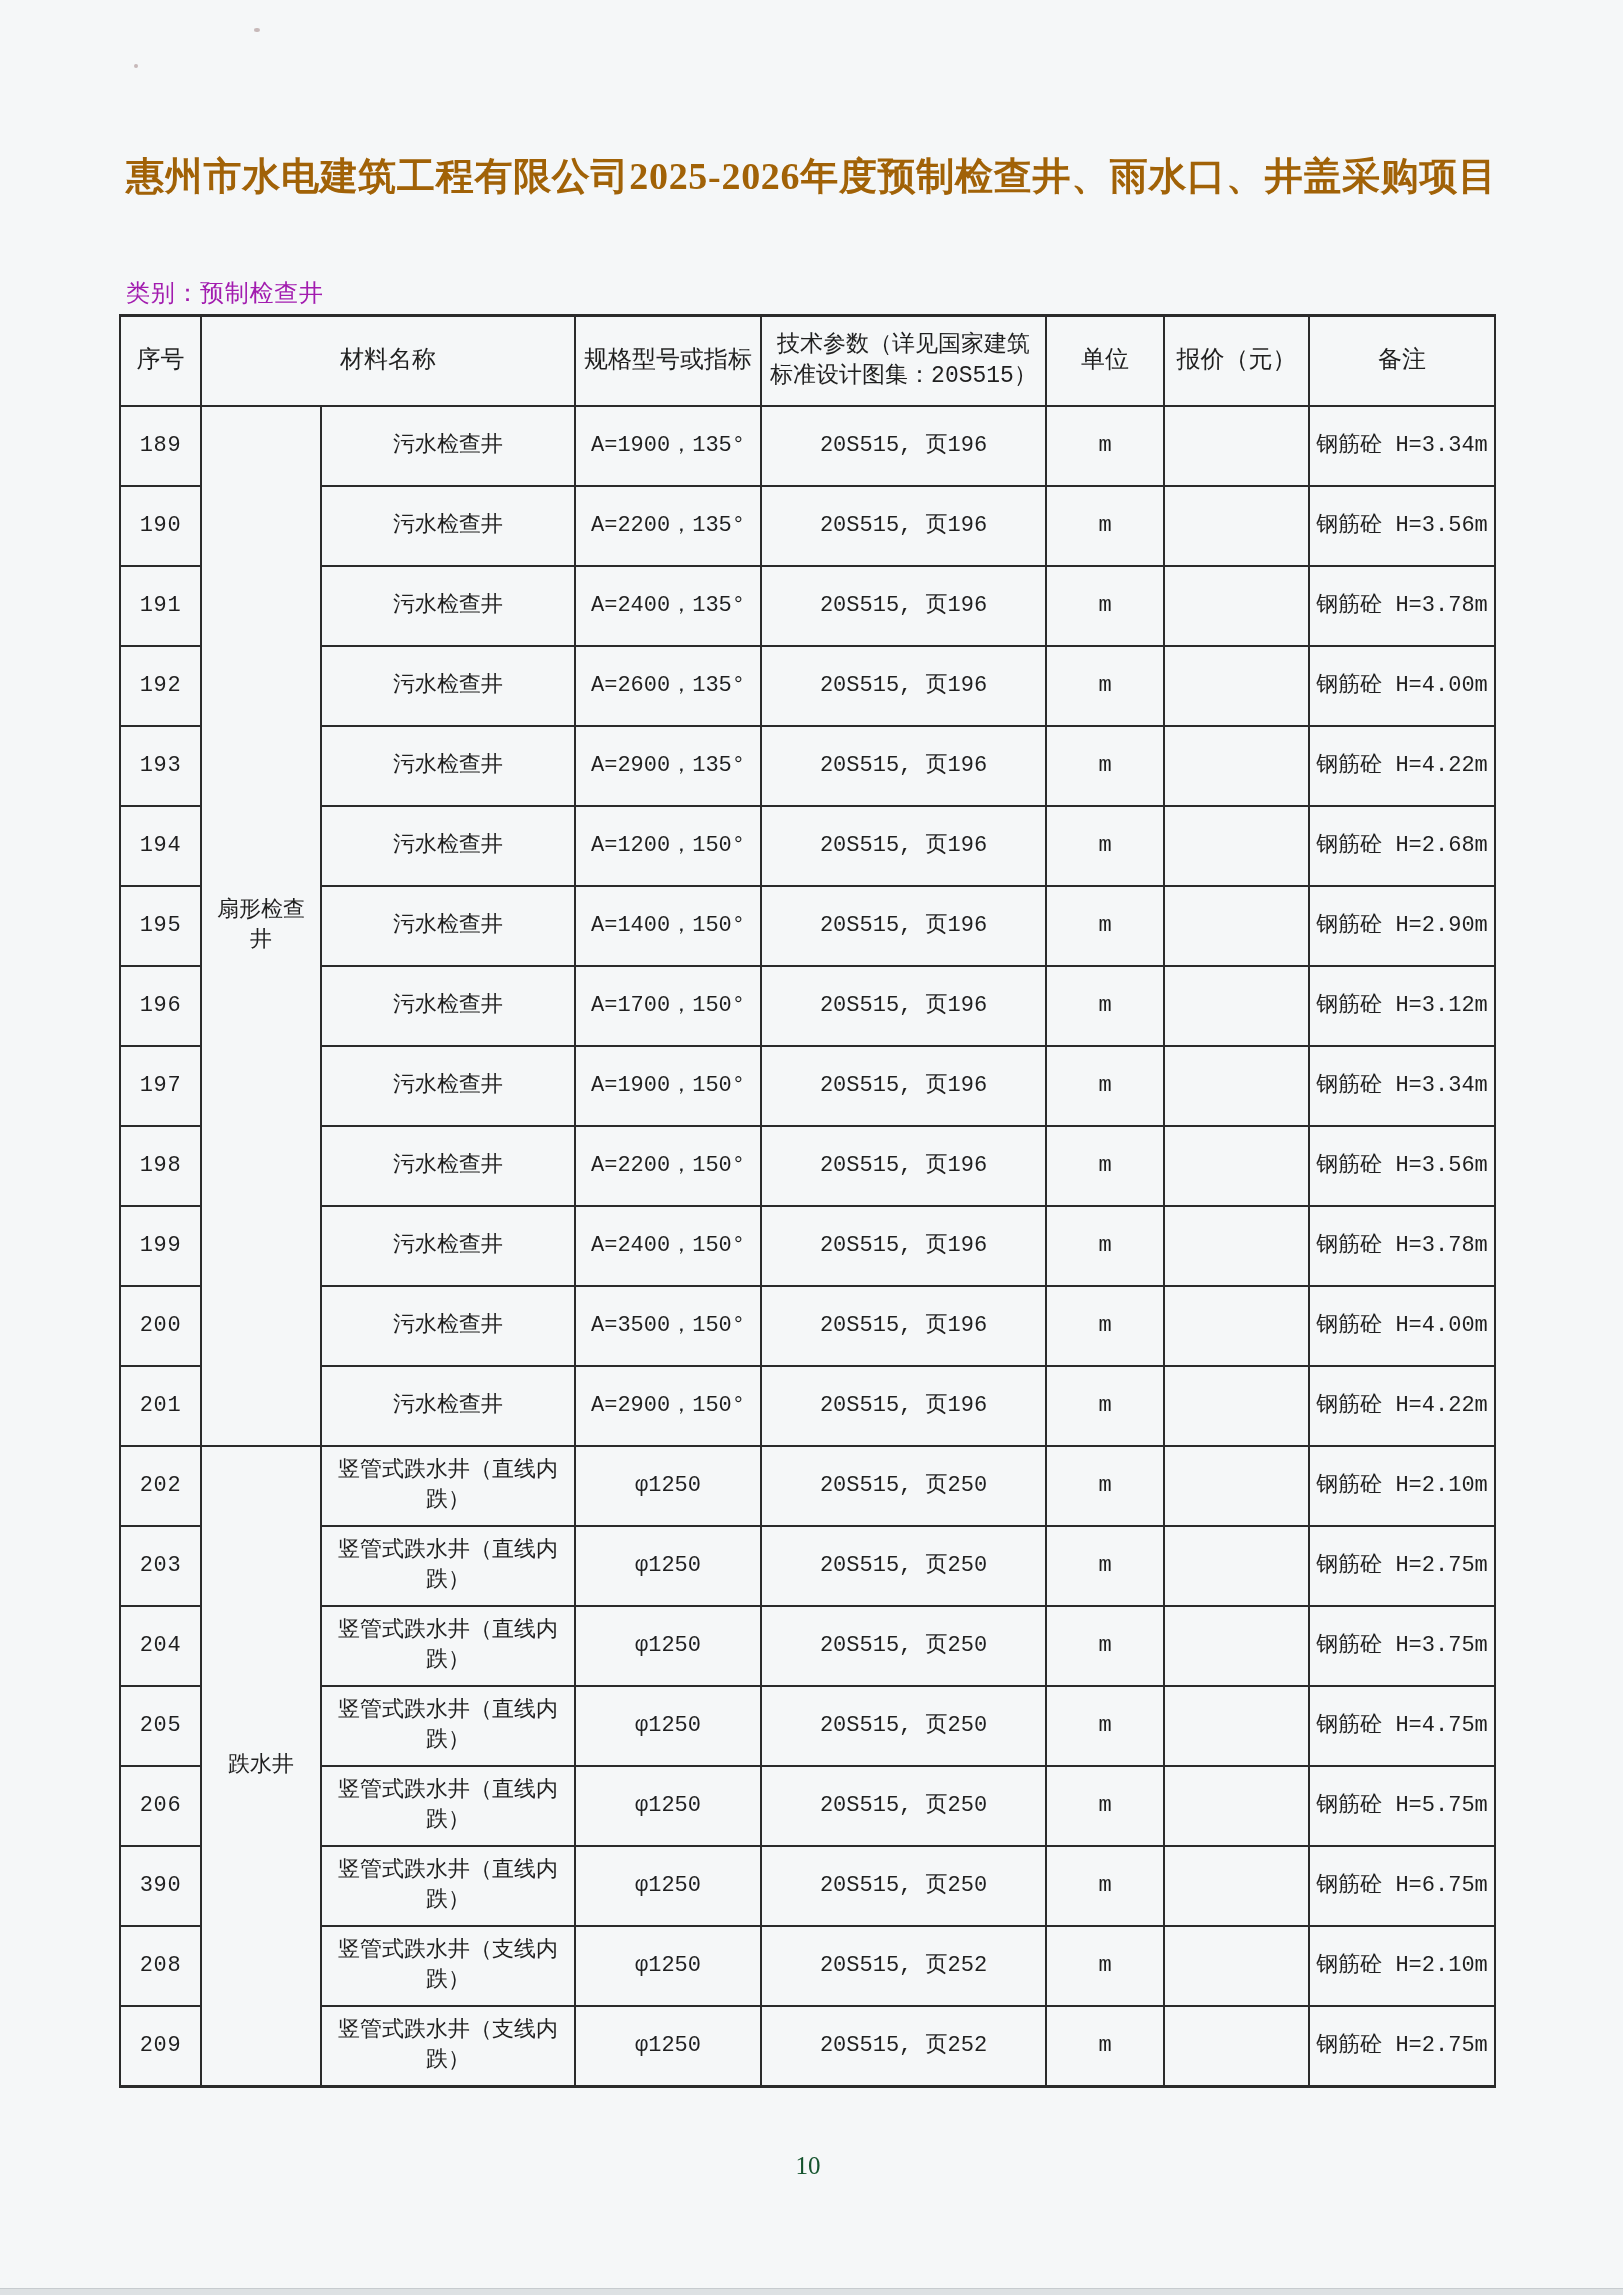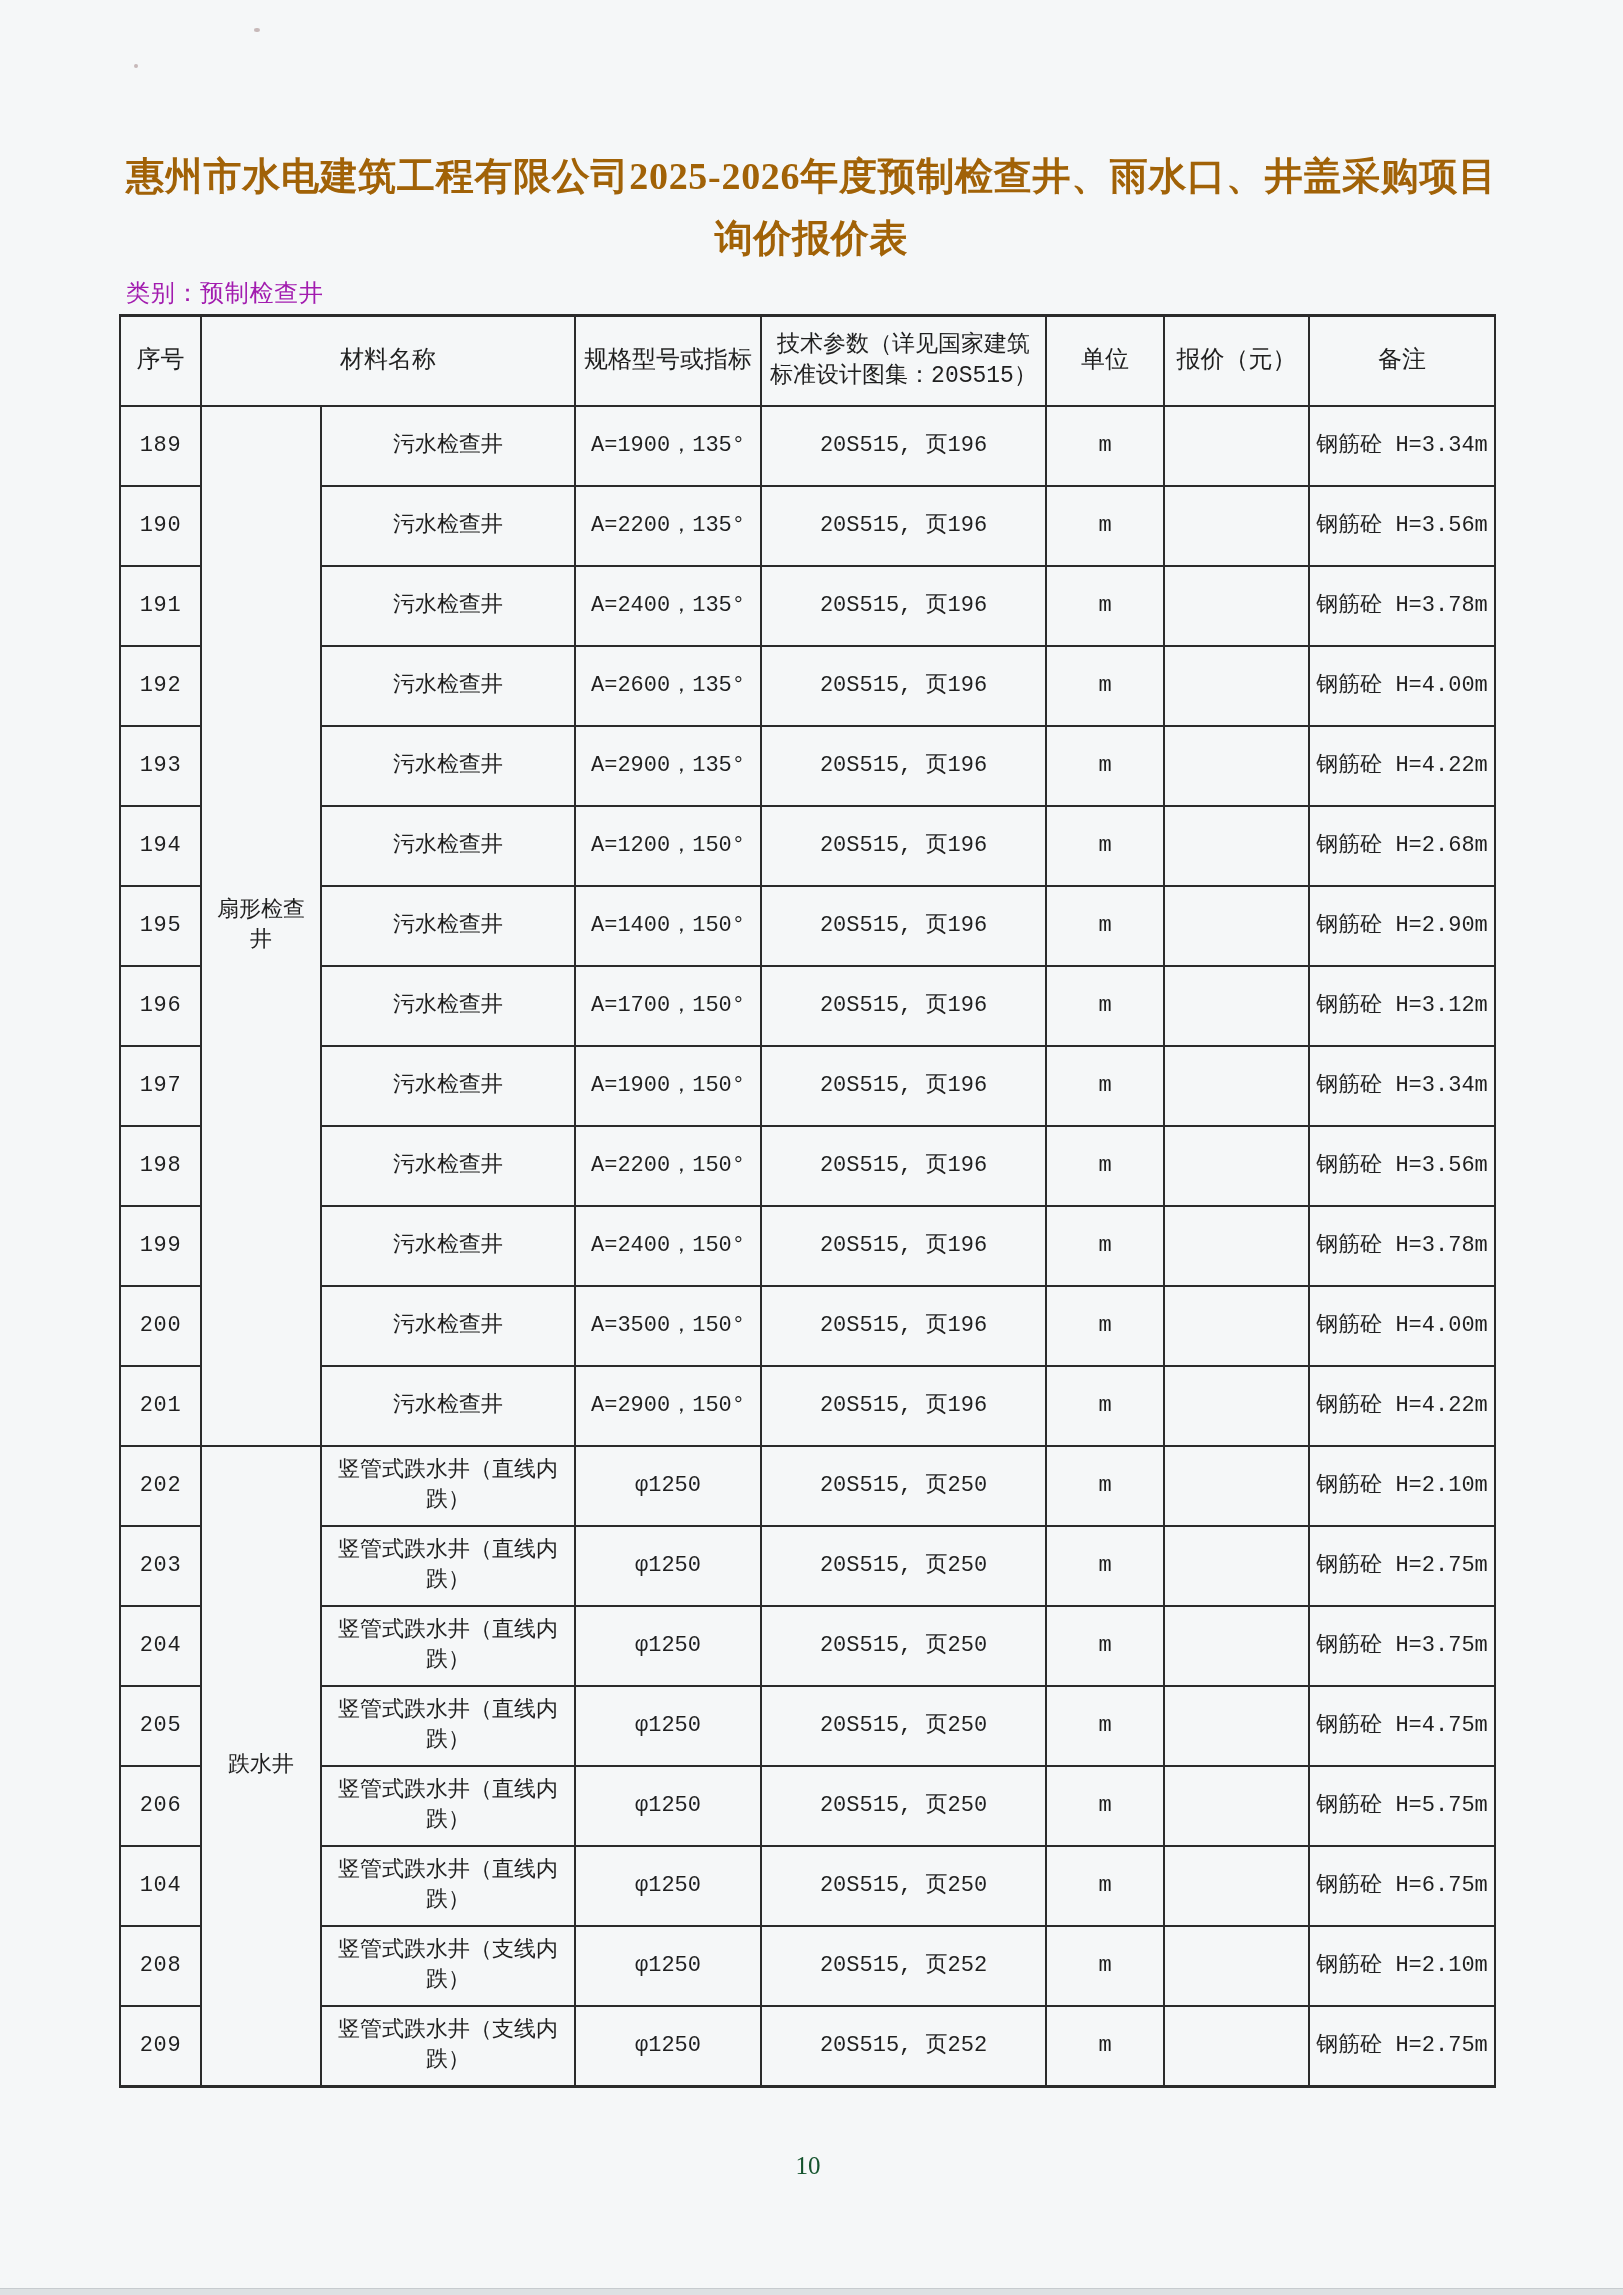--- a/index.html
+++ b/index.html
@@ -109,21 +109,20 @@
     text-align: center;
     font-size: 25px;
     color: #14532d;
   }
 </style>
 </head>
 <body>
 
 <div class="doc-title">
   <div>惠州市水电建筑工程有限公司2025-2026年度预制检查井、雨水口、井盖采购项目</div>
-  <div>询价报价表</div>
 </div>
 
 <div class="category-line">类别：预制检查井</div>
 
 <table class="quote-table">
   <colgroup>
     <col style="width:81px">
     <col style="width:120px">
     <col style="width:254px">
     <col style="width:186px">
@@ -309,21 +308,21 @@
         <td class="cell-index">206</td>
         <td class="cell-name">竖管式跌水井（直线内
 跌）</td>
         <td class="cell-spec">φ1250</td>
         <td class="cell-tech">20S515, 页250</td>
         <td class="cell-unit">m</td>
         <td class="cell-price"></td>
         <td class="cell-remark">钢筋砼 H=5.75m</td>
       </tr>
       <tr>
-        <td class="cell-index">104</td>
+        <td class="cell-index">390</td>
         <td class="cell-name">竖管式跌水井（直线内
 跌）</td>
         <td class="cell-spec">φ1250</td>
         <td class="cell-tech">20S515, 页250</td>
         <td class="cell-unit">m</td>
         <td class="cell-price"></td>
         <td class="cell-remark">钢筋砼 H=6.75m</td>
       </tr>
       <tr>
         <td class="cell-index">208</td>

